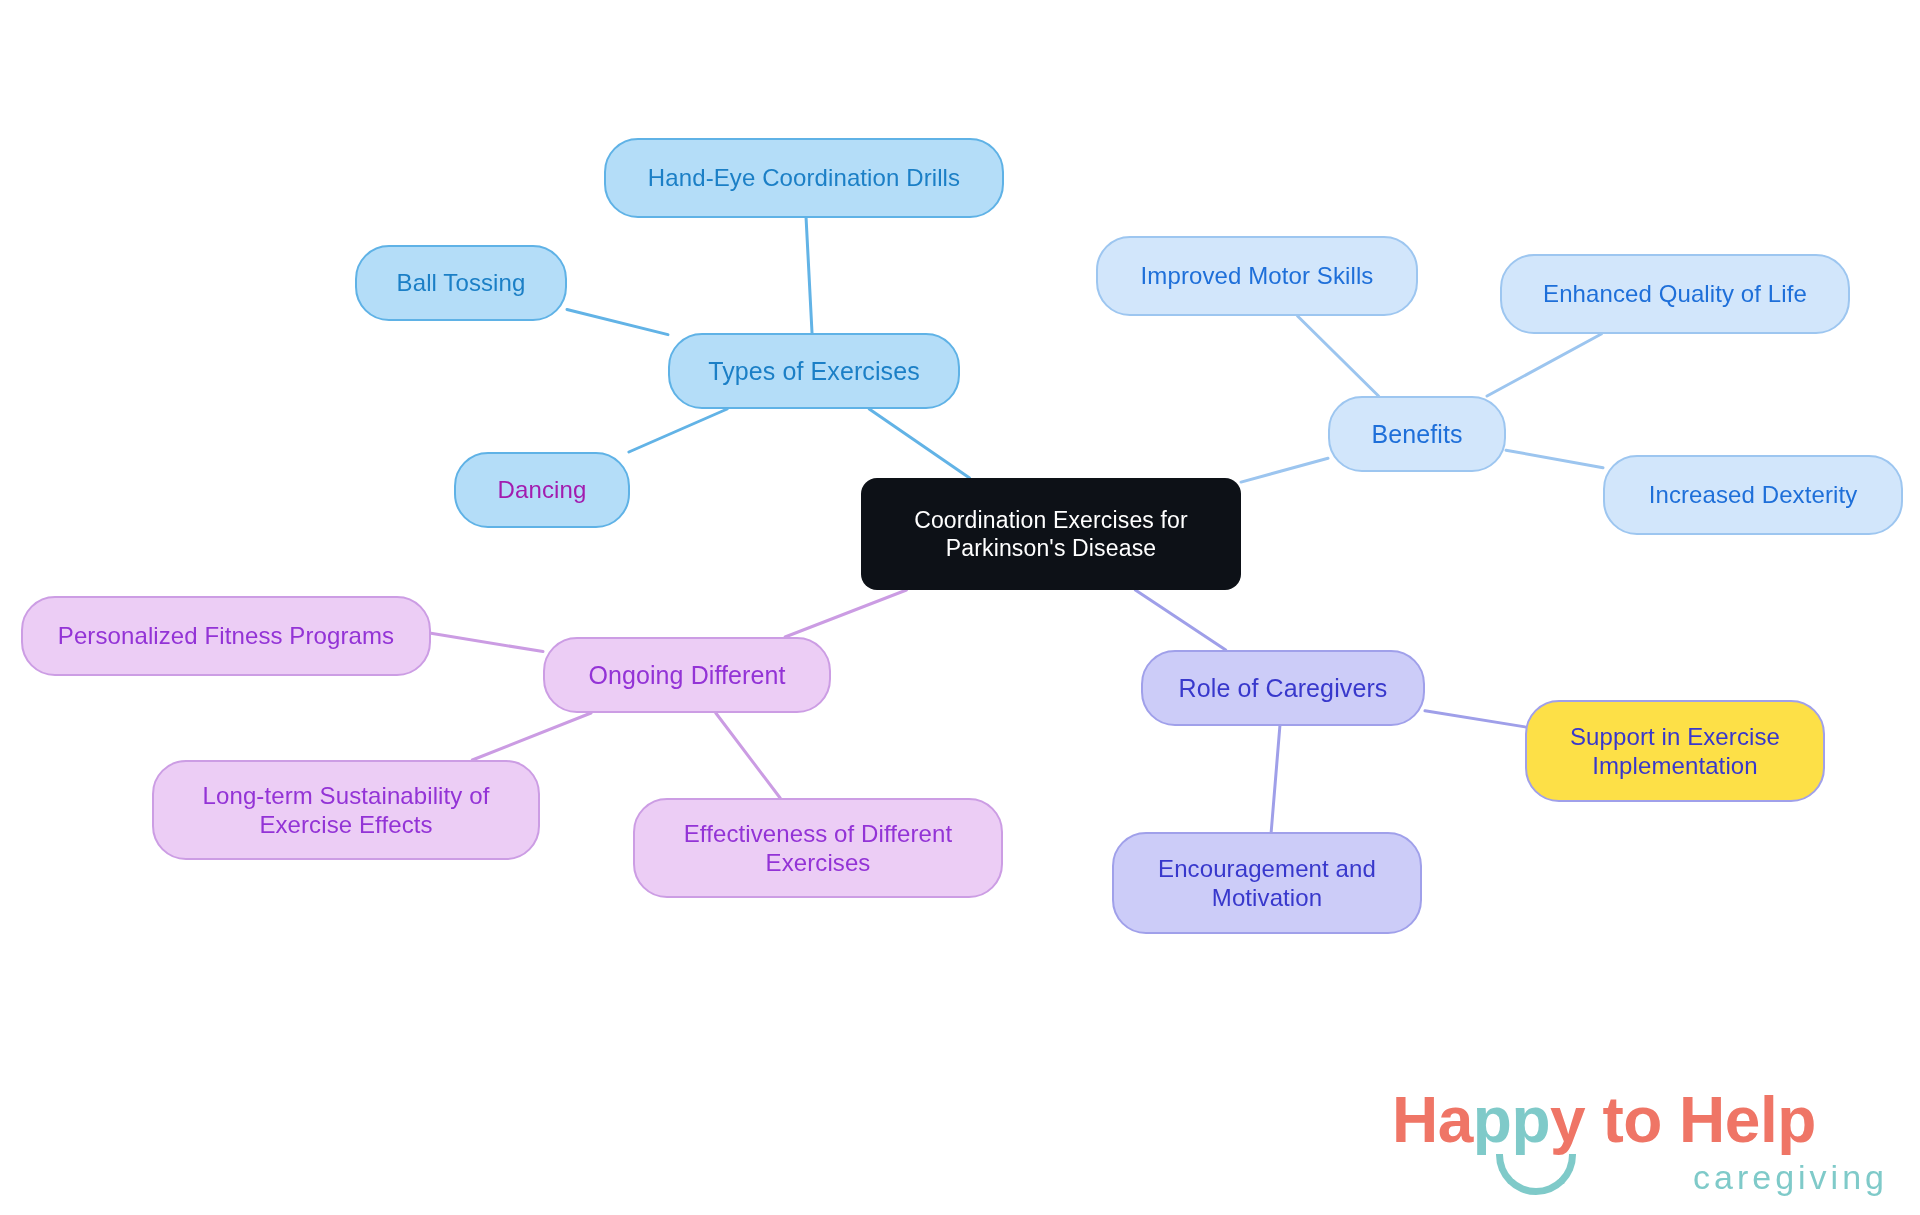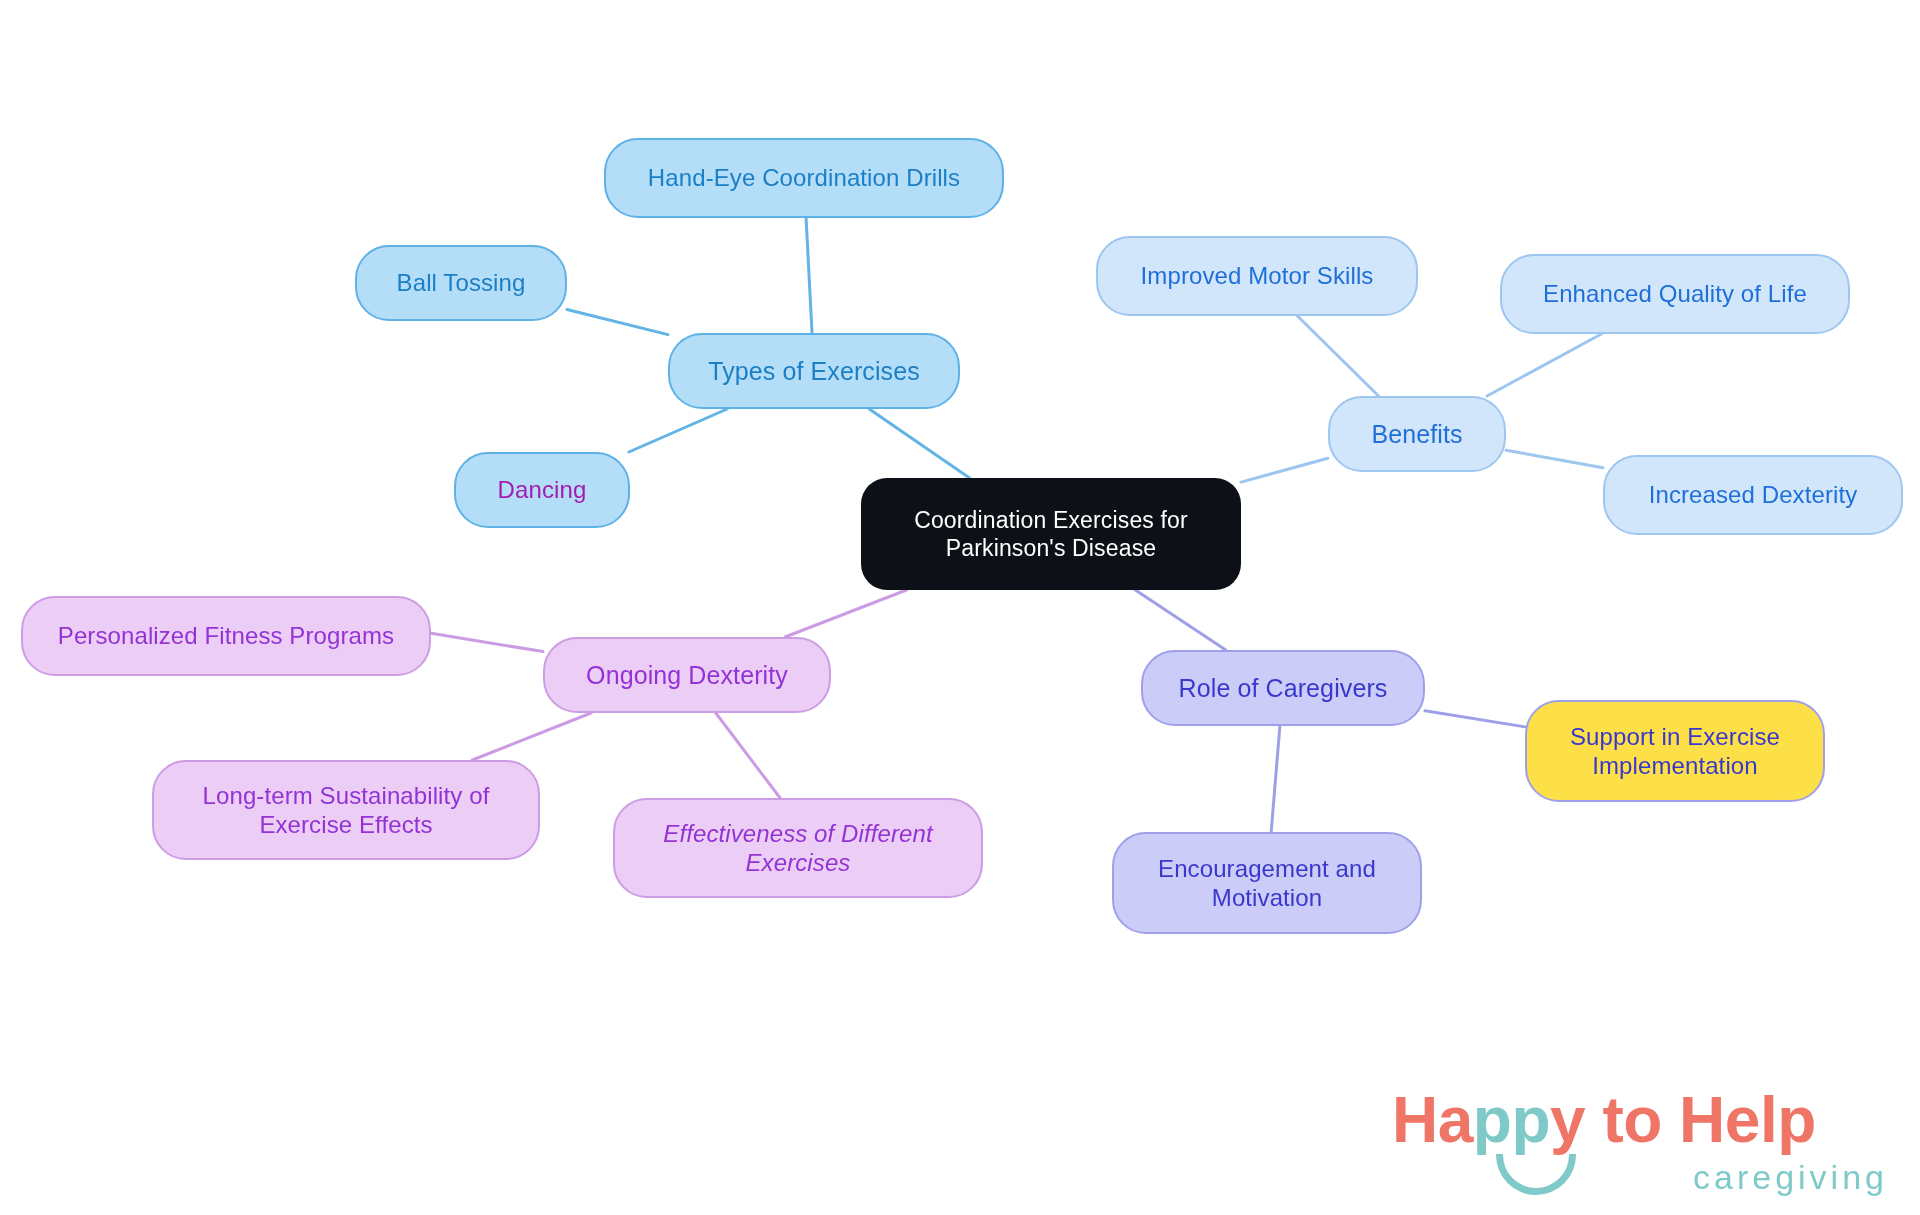--- a/index.html
+++ b/index.html
@@ -34,21 +34,21 @@
     align-items: center;
     justify-content: center;
     text-align: center;
     border-radius: 34px;
     border: 2px solid transparent;
     line-height: 1.22;
     white-space: pre-line;
     letter-spacing: 0.1px;
   }
   .node.root {
-    border-radius: 26px;
+    border-radius: 16px;
     border: none;
     font-size: 23px;
     color: #ffffff;
     background: #0d1117;
     letter-spacing: 0.15px;
   }
   .node.branch {
     font-size: 25px;
     text-align: center;
   }
@@ -119,25 +119,25 @@
       <div class="node root" style="left: 861px; top: 478px; width: 380px; height: 112px; background: rgb(13, 17, 23); color: rgb(255, 255, 255);">Coordination Exercises for
 Parkinson's Disease</div>
       <div class="node branch" style="left: 668px; top: 333px; width: 292px; height: 76px; background: rgb(180, 221, 248); border-color: rgb(95, 178, 230); color: rgb(27, 127, 198);">Types of Exercises</div>
       <div class="node leaf" style="left: 604px; top: 138px; width: 400px; height: 80px; background: rgb(180, 221, 248); border-color: rgb(95, 178, 230); color: rgb(27, 127, 198); text-align: right;">Hand-Eye Coordination Drills</div>
       <div class="node leaf" style="left: 355px; top: 245px; width: 212px; height: 76px; background: rgb(180, 221, 248); border-color: rgb(95, 178, 230); color: rgb(27, 127, 198);">Ball Tossing</div>
       <div class="node leaf" style="left: 454px; top: 452px; width: 176px; height: 76px; background: rgb(180, 221, 248); border-color: rgb(95, 178, 230); color: #a21caf;">Dancing</div>
       <div class="node branch" style="left: 1328px; top: 396px; width: 178px; height: 76px; background: rgb(210, 230, 251); border-color: rgb(157, 198, 240); color: rgb(30, 111, 217);">Benefits</div>
       <div class="node leaf" style="left: 1096px; top: 236px; width: 322px; height: 80px; background: rgb(210, 230, 251); border-color: rgb(157, 198, 240); color: rgb(30, 111, 217);">Improved Motor Skills</div>
       <div class="node leaf" style="left: 1500px; top: 254px; width: 350px; height: 80px; background: rgb(210, 230, 251); border-color: rgb(157, 198, 240); color: rgb(30, 111, 217);">Enhanced Quality of Life</div>
       <div class="node leaf" style="left: 1603px; top: 455px; width: 300px; height: 80px; background: rgb(210, 230, 251); border-color: rgb(157, 198, 240); color: rgb(30, 111, 217);">Increased Dexterity</div>
-      <div class="node branch" style="left: 543px; top: 637px; width: 288px; height: 76px; background: rgb(236, 205, 245); border-color: rgb(204, 157, 228); color: rgb(147, 51, 214);">Ongoing Dexterity</div>
+      <div class="node branch" style="left: 543px; top: 637px; width: 288px; height: 76px; background: rgb(236, 205, 245); border-color: rgb(204, 157, 228); color: rgb(147, 51, 214);">Ongoing Different</div>
       <div class="node leaf" style="left: 21px; top: 560px; width: 410px; height: 80px; background: rgb(236, 205, 245); border-color: rgb(204, 157, 228); color: rgb(147, 51, 214); margin-top: 36px;">Personalized Fitness Programs</div>
       <div class="node leaf" style="left: 152px; top: 760px; width: 388px; height: 100px; background: rgb(236, 205, 245); border-color: rgb(204, 157, 228); color: rgb(147, 51, 214);">Long-term Sustainability of
 Exercise Effects</div>
-      <div class="node leaf" style="left: 613px; top: 798px; width: 370px; height: 100px; background: rgb(236, 205, 245); border-color: rgb(204, 157, 228); color: rgb(147, 51, 214); font-style: italic;">Effectiveness of Different
+      <div class="node leaf" style="left: 633px; top: 798px; width: 370px; height: 100px; background: rgb(236, 205, 245); border-color: rgb(204, 157, 228); color: rgb(147, 51, 214);">Effectiveness of Different
 Exercises</div>
       <div class="node branch" style="left: 1141px; top: 650px; width: 284px; height: 76px; background: rgb(204, 204, 248); border-color: rgb(160, 160, 234); color: rgb(56, 56, 204);">Role of Caregivers</div>
       <div class="node leaf" style="left: 1525px; top: 700px; width: 300px; height: 102px; background: #fde047; border-color: rgb(160, 160, 234); color: rgb(56, 56, 204);">Support in Exercise
 Implementation</div>
       <div class="node leaf" style="left: 1112px; top: 832px; width: 310px; height: 102px; background: rgb(204, 204, 248); border-color: rgb(160, 160, 234); color: rgb(56, 56, 204);">Encouragement and
 Motivation</div>
     </div>
 
   <div id="logo">
     <div class="logo-main"><span style="color: rgb(239, 117, 102);">Ha</span><span style="color: rgb(127, 202, 201);">pp</span><span style="color: rgb(239, 117, 102);">y to Help</span></div>

